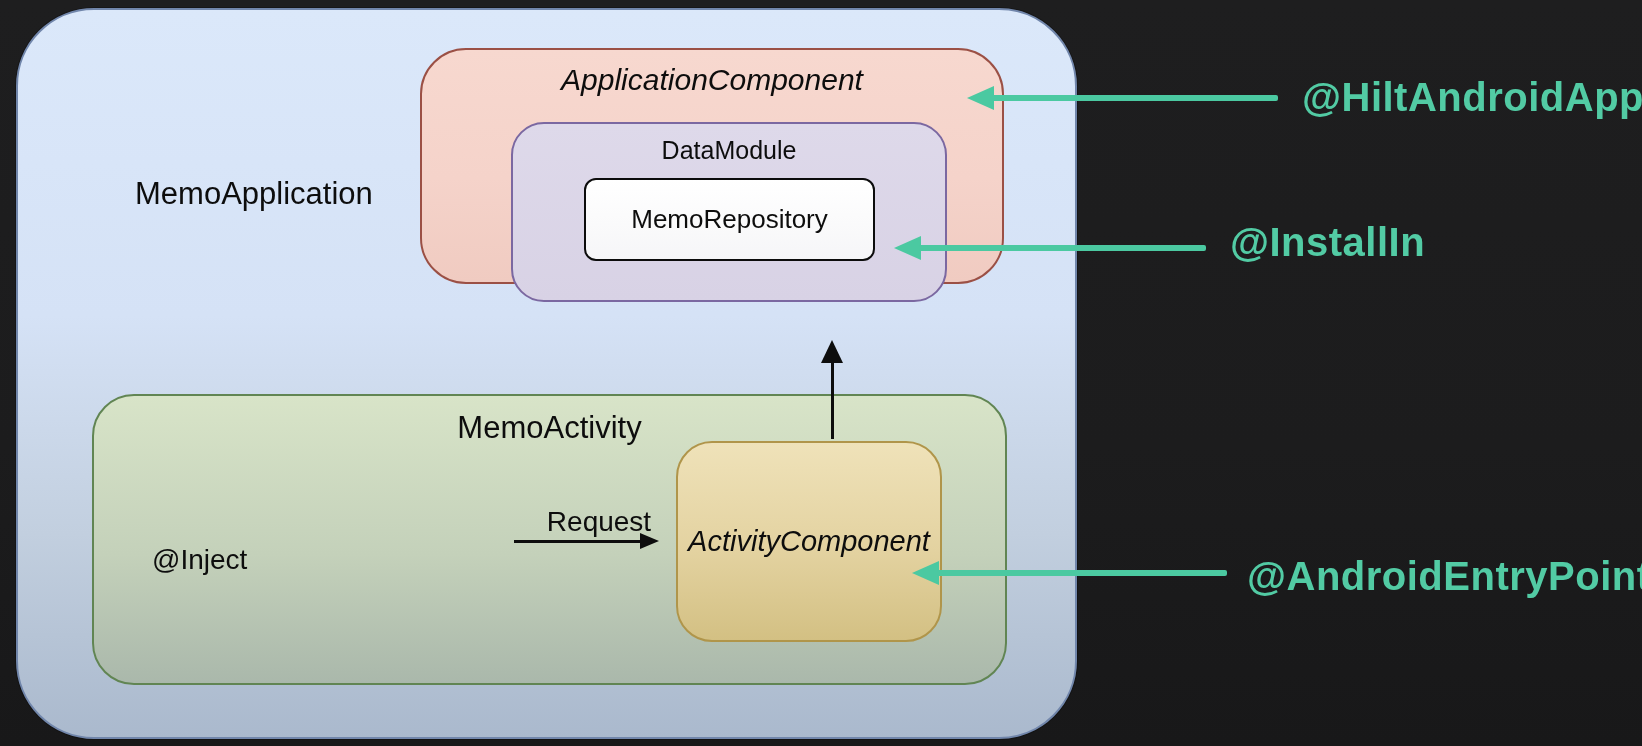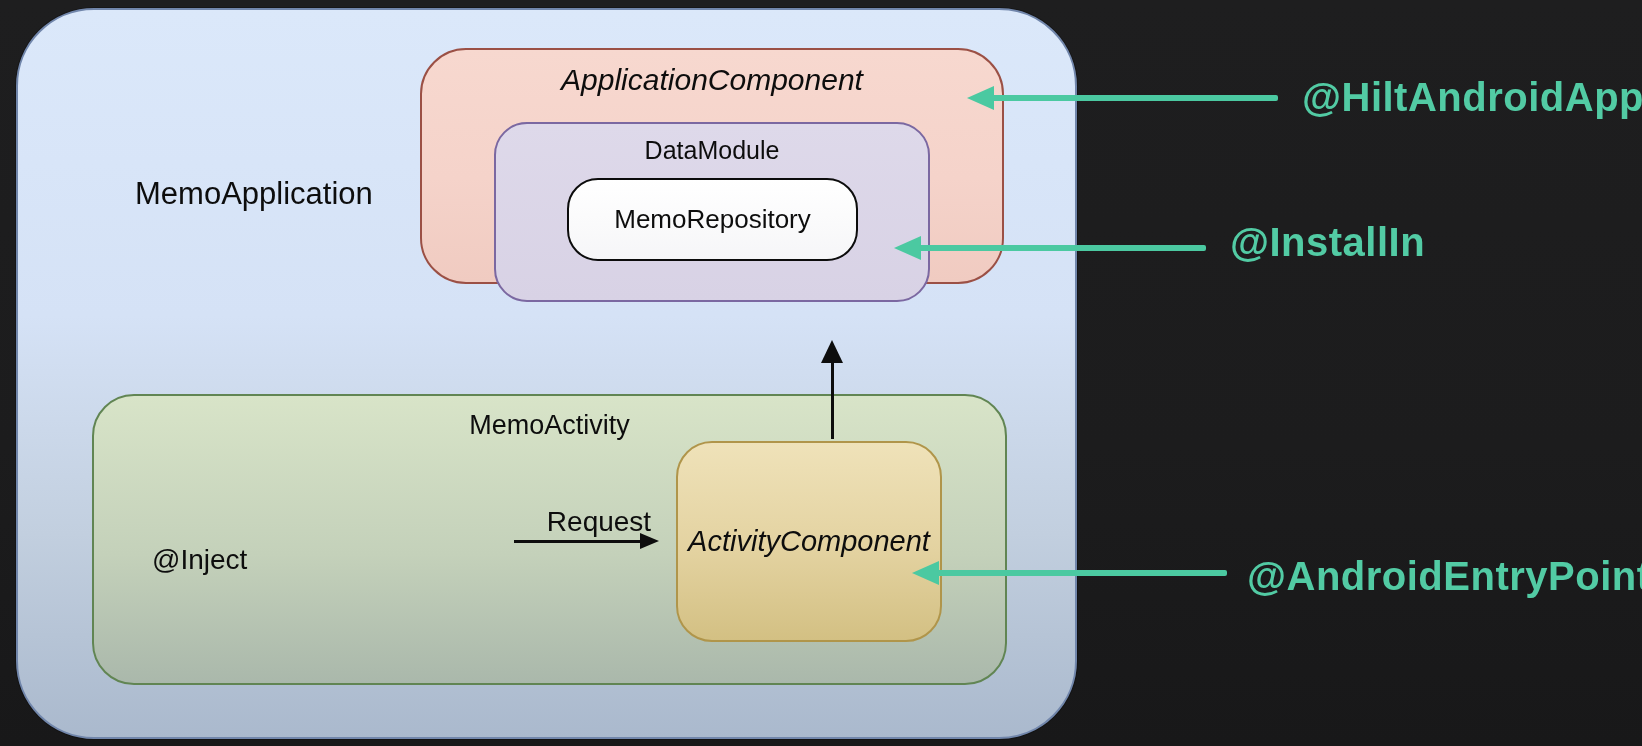--- a/index.html
+++ b/index.html
@@ -24,42 +24,42 @@
   
   .pink-box{
     left:402px;top:38px;width:584px;height:236px;border-radius:46px;
     border:2.5px solid #9b5045;
     background:linear-gradient(180deg,#f7d8cf 0%,#f5d3ca 55%,#f0cbc1 100%);
   }
   .application-component-label{left:0;right:0;top:13px;text-align:center;font-size:30px;font-style:italic;}
 
   
   .lavender-box{
-    left:72px;top:72px;width:436px;height:180px;border-radius:33px;
+    left:89px;top:72px;width:436px;height:180px;border-radius:33px;
     border:2px solid #7b68a1;
     background:linear-gradient(180deg,#ded9ea 0%,#d8d2e5 100%);
   }
   .data-module-label{left:0;right:0;top:12px;text-align:center;font-size:25px;}
 
   
   .white-box{
-    left:71px;top:54px;width:291px;height:83px;border-radius:31px;
+    left:71px;top:54px;width:291px;height:83px;border-radius:12px;
     border:2.5px solid #0c0c0c;
     background:linear-gradient(180deg,#ffffff 0%,#f6f6f8 100%);
     display:flex;align-items:center;justify-content:center;
   }
   .memo-repository-label{position:static;font-size:26px;}
 
   
   .green-box{
     left:74px;top:384px;width:915px;height:291px;border-radius:42px;
     border:2.5px solid #618553;
     background:linear-gradient(180deg,#d8e4c8 0%,#c4d1ba 55%,#aab8ab 100%);
   }
-  .memo-activity-label{left:0;right:0;top:14px;text-align:center;font-size:27px;}
+  .memo-activity-label{left:0;right:0;top:14px;text-align:center;font-size:31px;}
   .inject-code{left:58px;top:102px;font-size:28px;line-height:37px;color:#0d0d0d;}
   .inject-code div{white-space:nowrap;margin-top:43px;}
 
   
   .request-label{left:425px;top:110px;width:160px;text-align:center;font-size:28px;}
   .request-line{position:absolute;left:420px;top:144px;width:128px;height:3px;background:#0d0d0d;}
   .request-head{position:absolute;left:546px;top:137px;width:0;height:0;
     border-top:8.5px solid transparent;border-bottom:8.5px solid transparent;border-left:19px solid #0d0d0d;}
 
   

